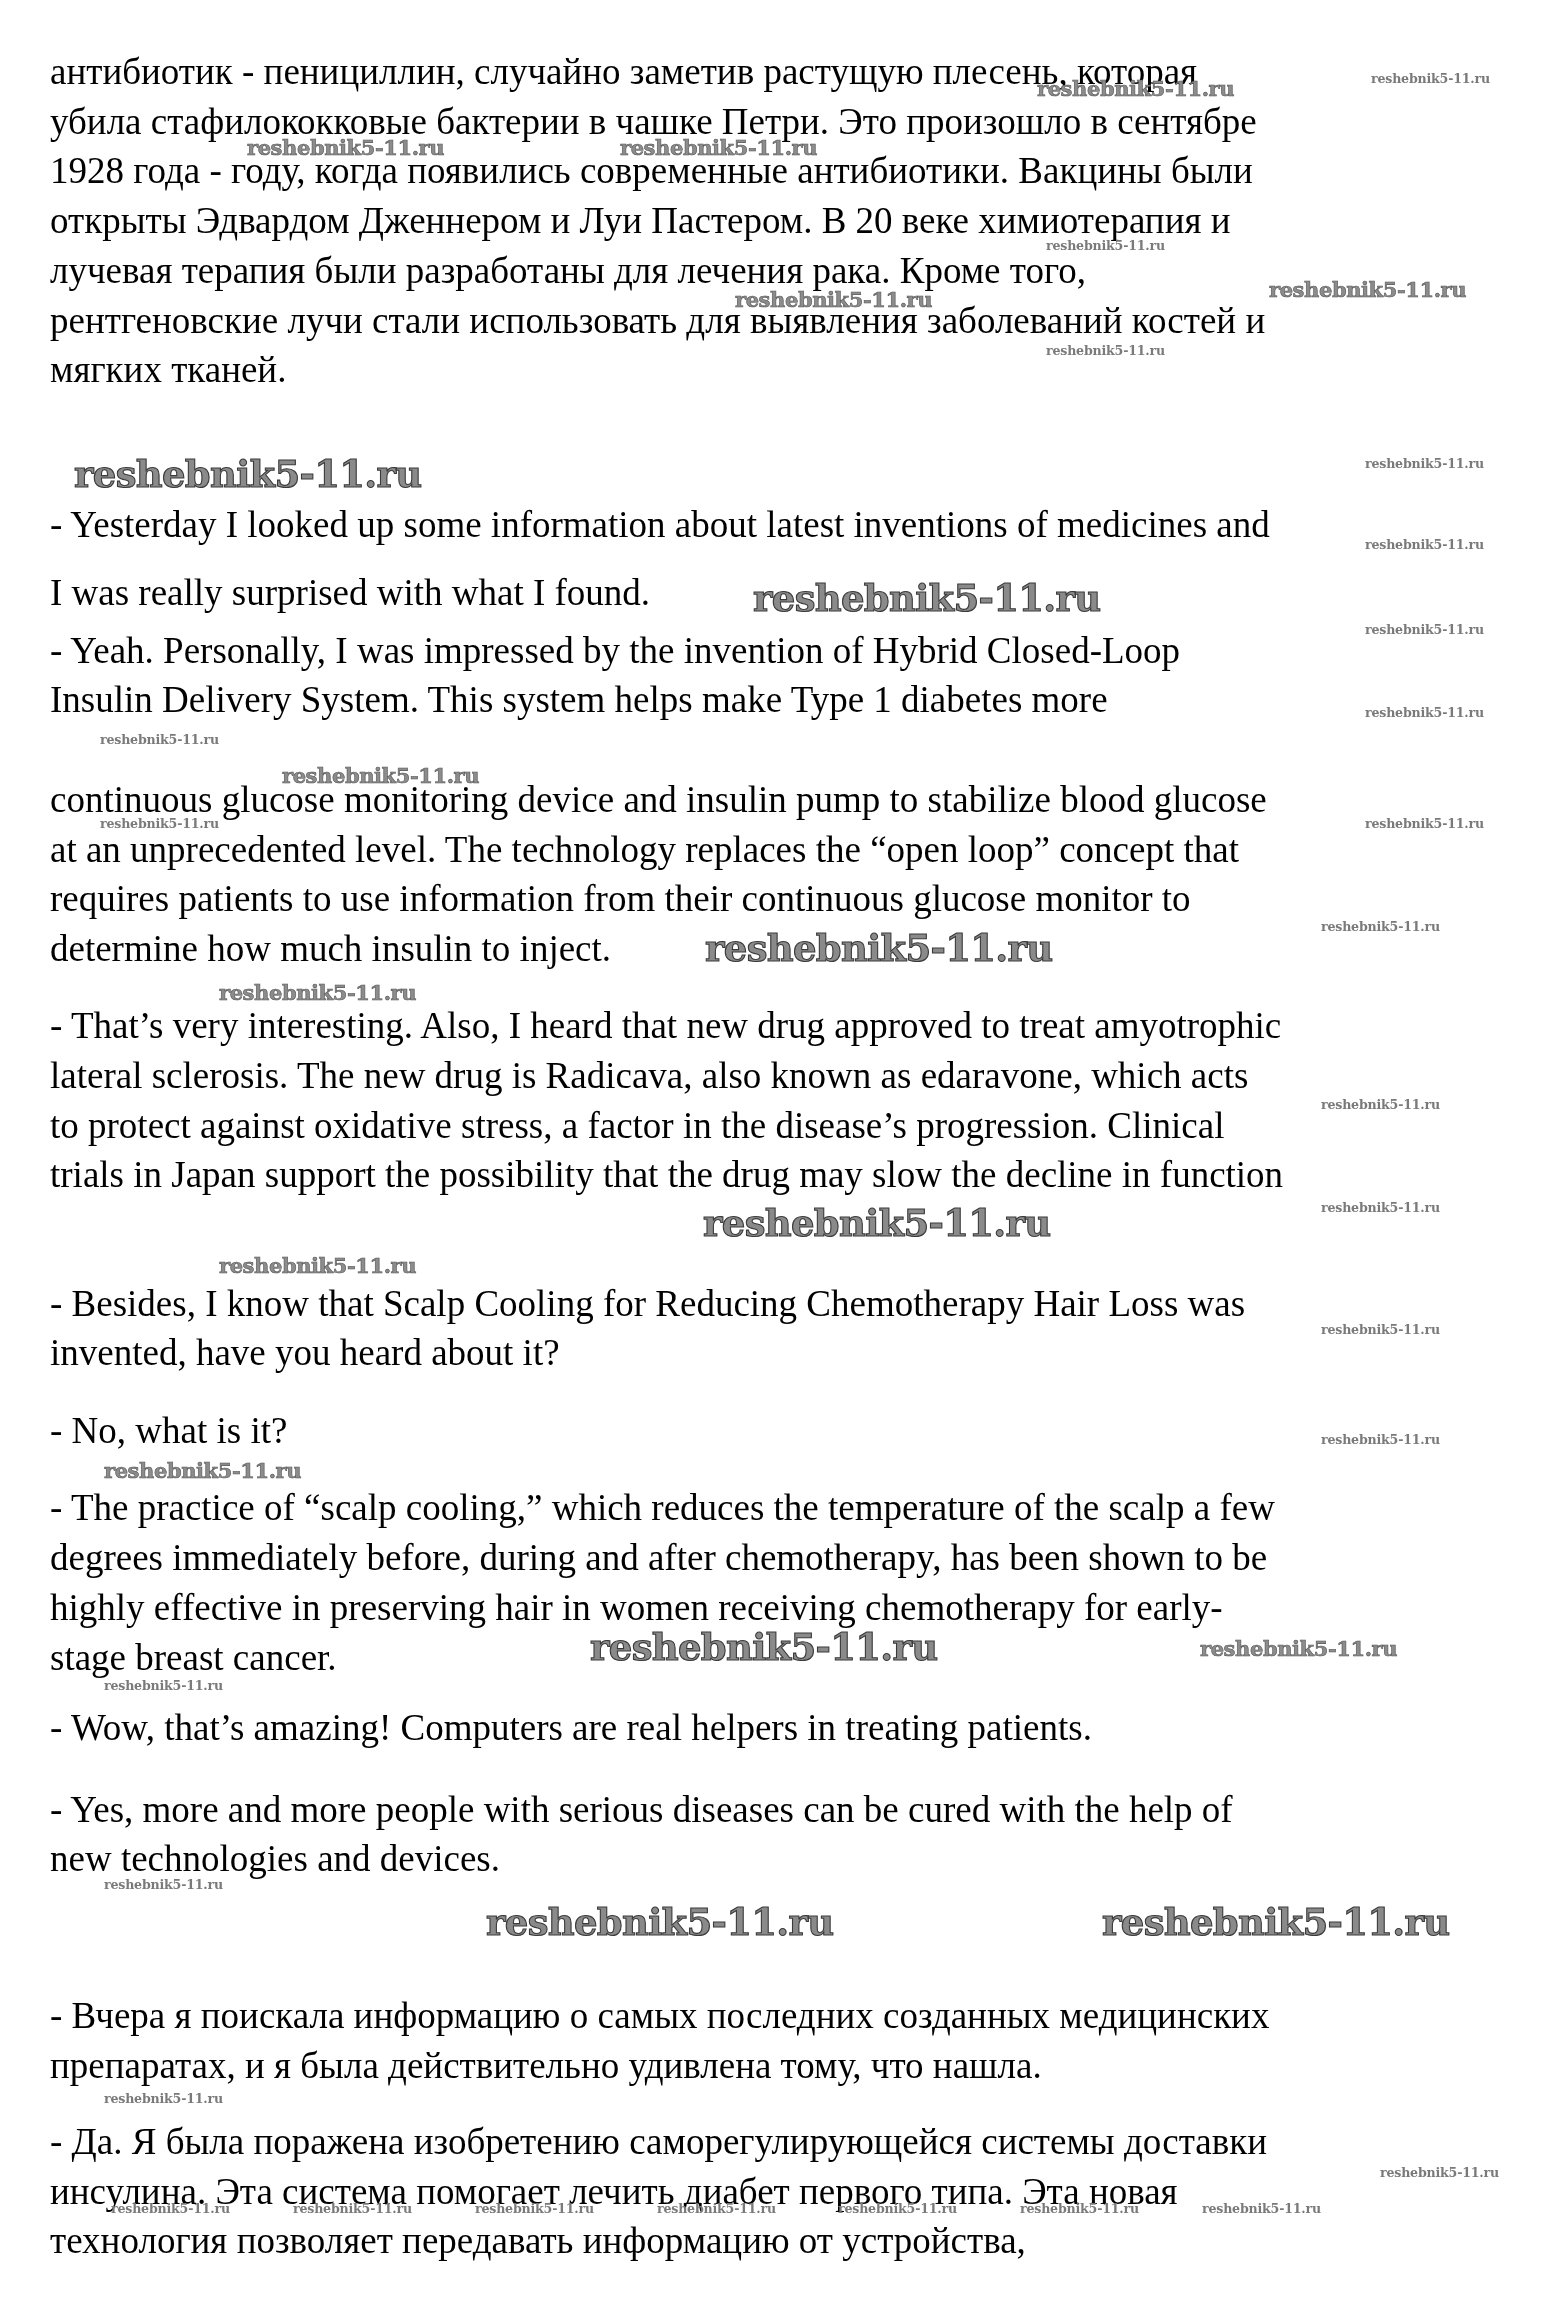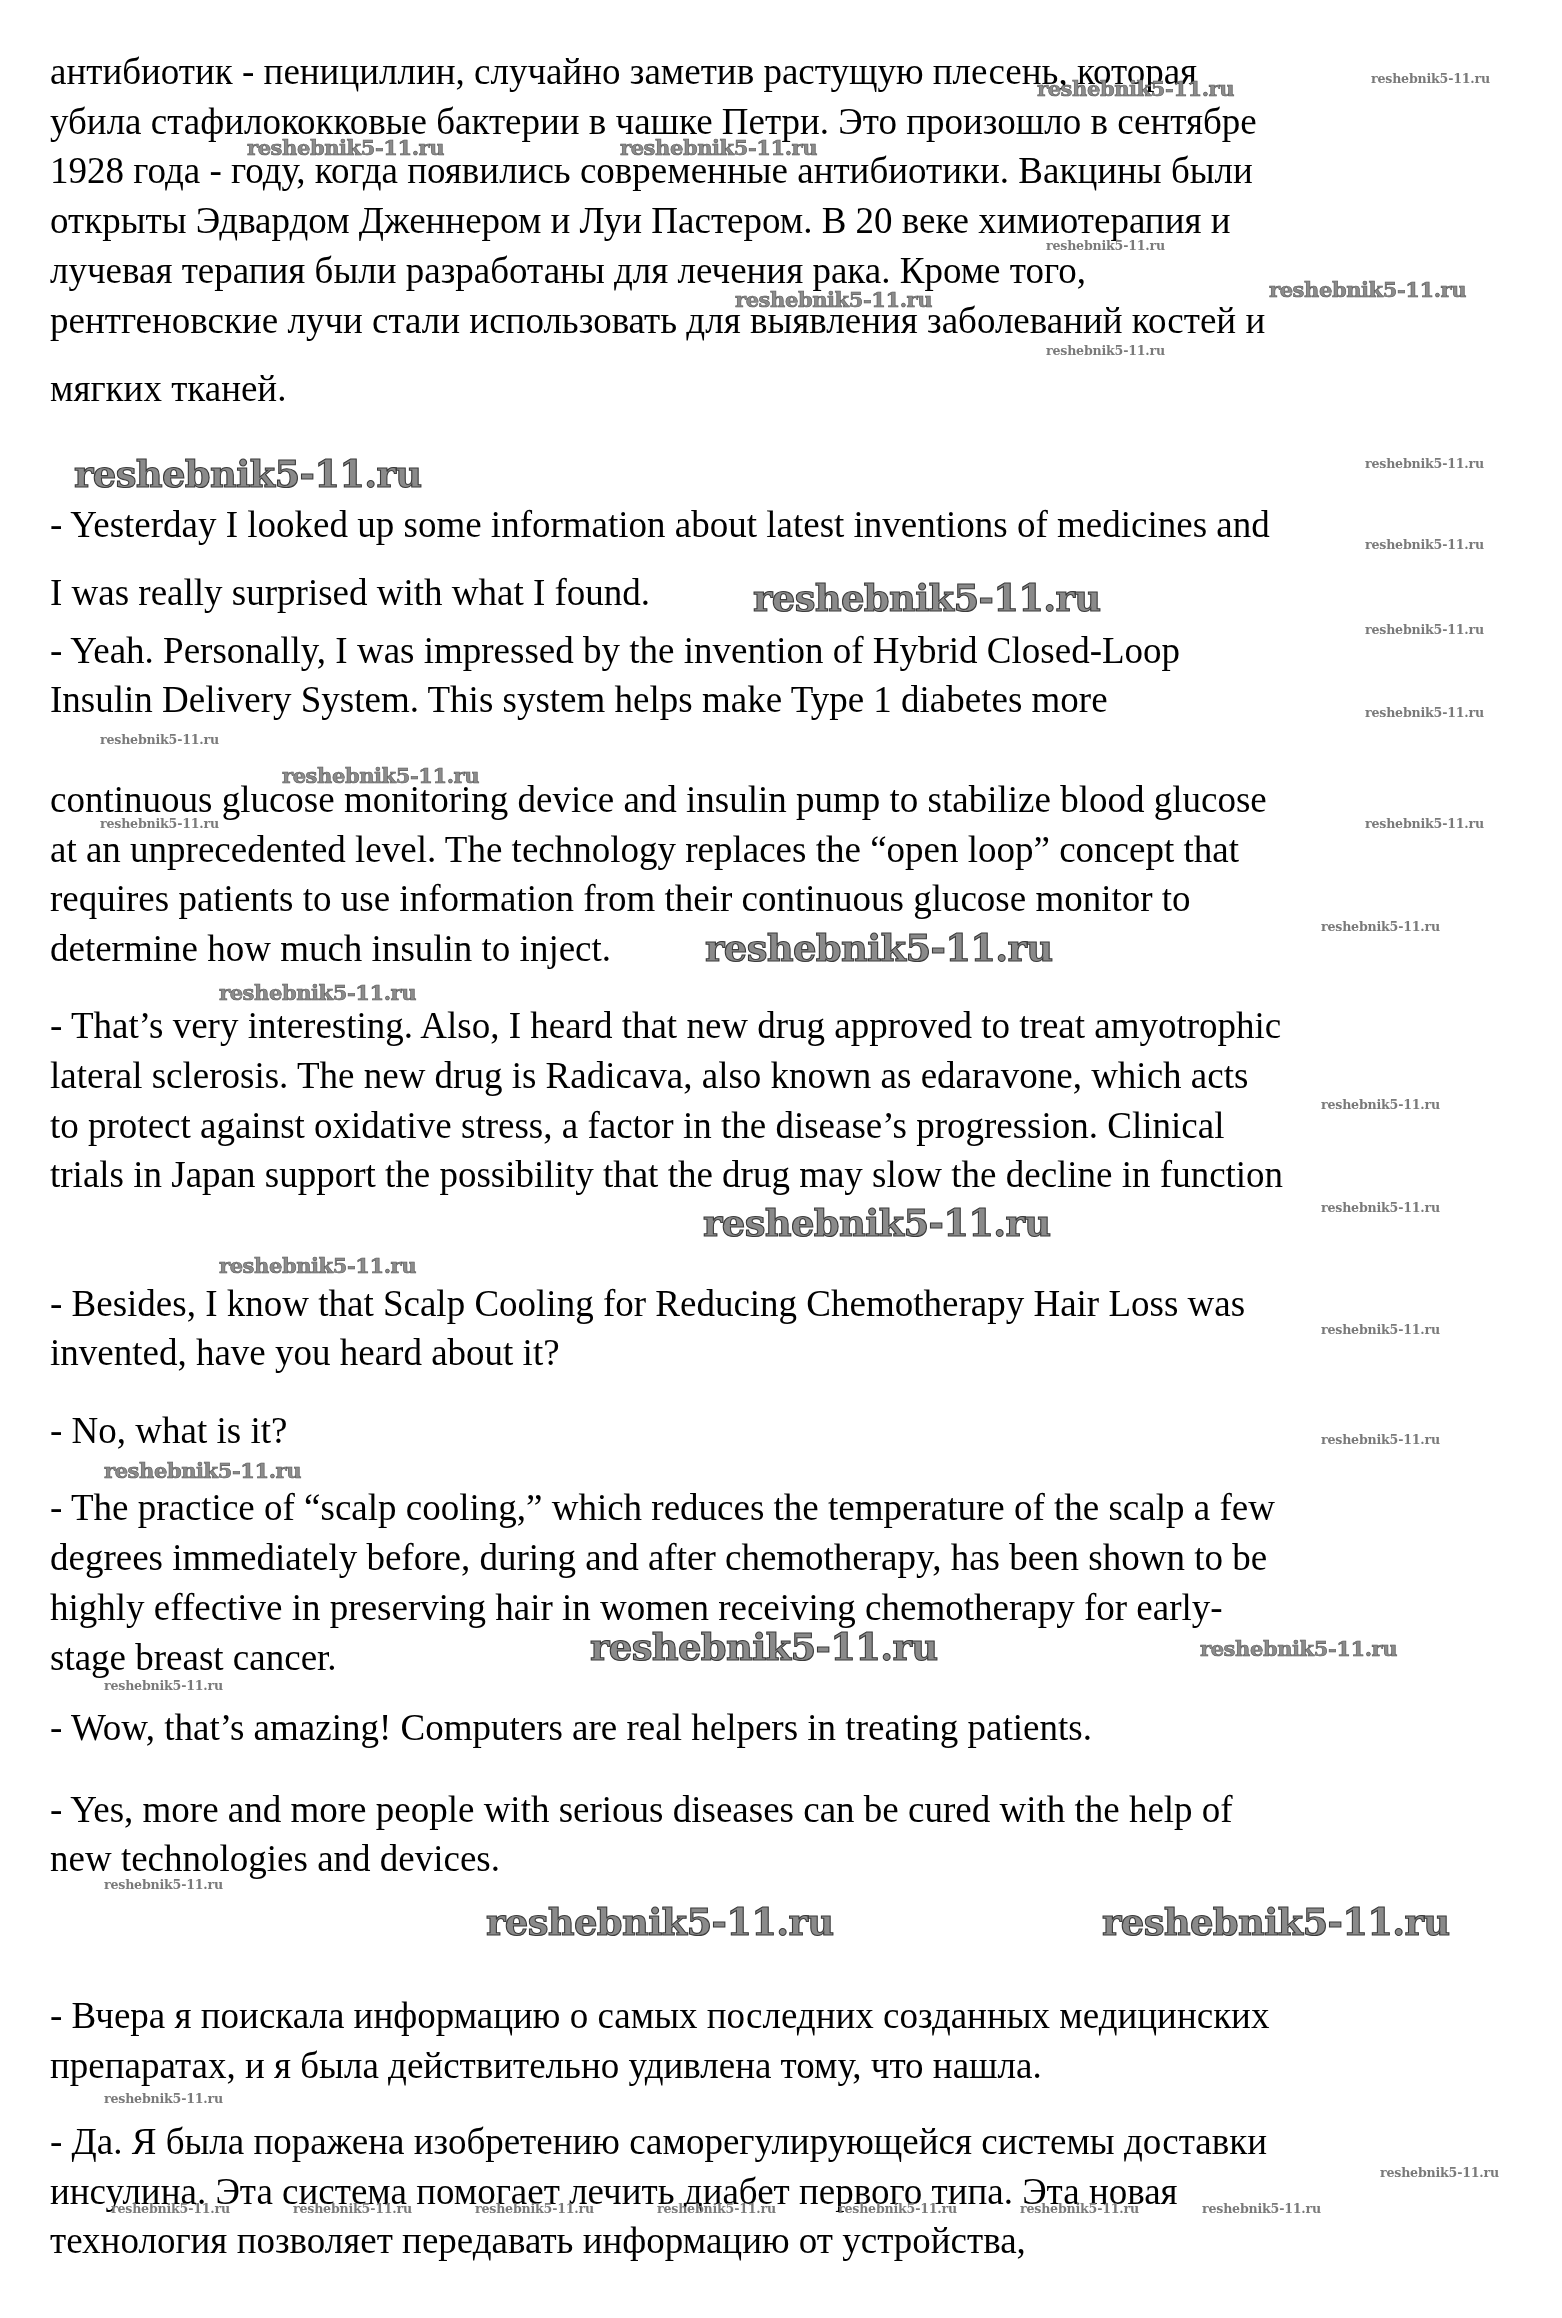--- a/index.html
+++ b/index.html
@@ -54,21 +54,21 @@
 <body>
 
 <div class="page">
 
   <div class="line" style="top:49px">антибиотик - пенициллин, случайно заметив растущую плесень, которая</div>
   <div class="line" style="top:99px">убила стафилококковые бактерии в чашке Петри. Это произошло в сентябре</div>
   <div class="line" style="top:148px">1928 года - году, когда появились современные антибиотики. Вакцины были</div>
   <div class="line" style="top:198px">открыты Эдвардом Дженнером и Луи Пастером. В 20 веке химиотерапия и</div>
   <div class="line" style="top:248px">лучевая терапия были разработаны для лечения рака. Кроме того,</div>
   <div class="line" style="top:298px">рентгеновские лучи стали использовать для выявления заболеваний костей и</div>
-  <div class="line" style="top:366px">мягких тканей.</div>
+  <div class="line" style="top:347px">мягких тканей.</div>
 
   <div class="line" style="top:502px">- Yesterday I looked up some information about latest inventions of medicines and</div>
   <div class="line" style="top:570px">I was really surprised with what I found.</div>
 
   <div class="line" style="top:628px">- Yeah. Personally, I was impressed by the invention of Hybrid Closed-Loop</div>
   <div class="line" style="top:677px">Insulin Delivery System. This system helps make Type 1 diabetes more</div>
   <div class="line" style="top:777px">continuous glucose monitoring device and insulin pump to stabilize blood glucose</div>
   <div class="line" style="top:827px">at an unprecedented level. The technology replaces the “open loop” concept that</div>
   <div class="line" style="top:876px">requires patients to use information from their continuous glucose monitor to</div>
   <div class="line" style="top:926px">determine how much insulin to inject.</div>

